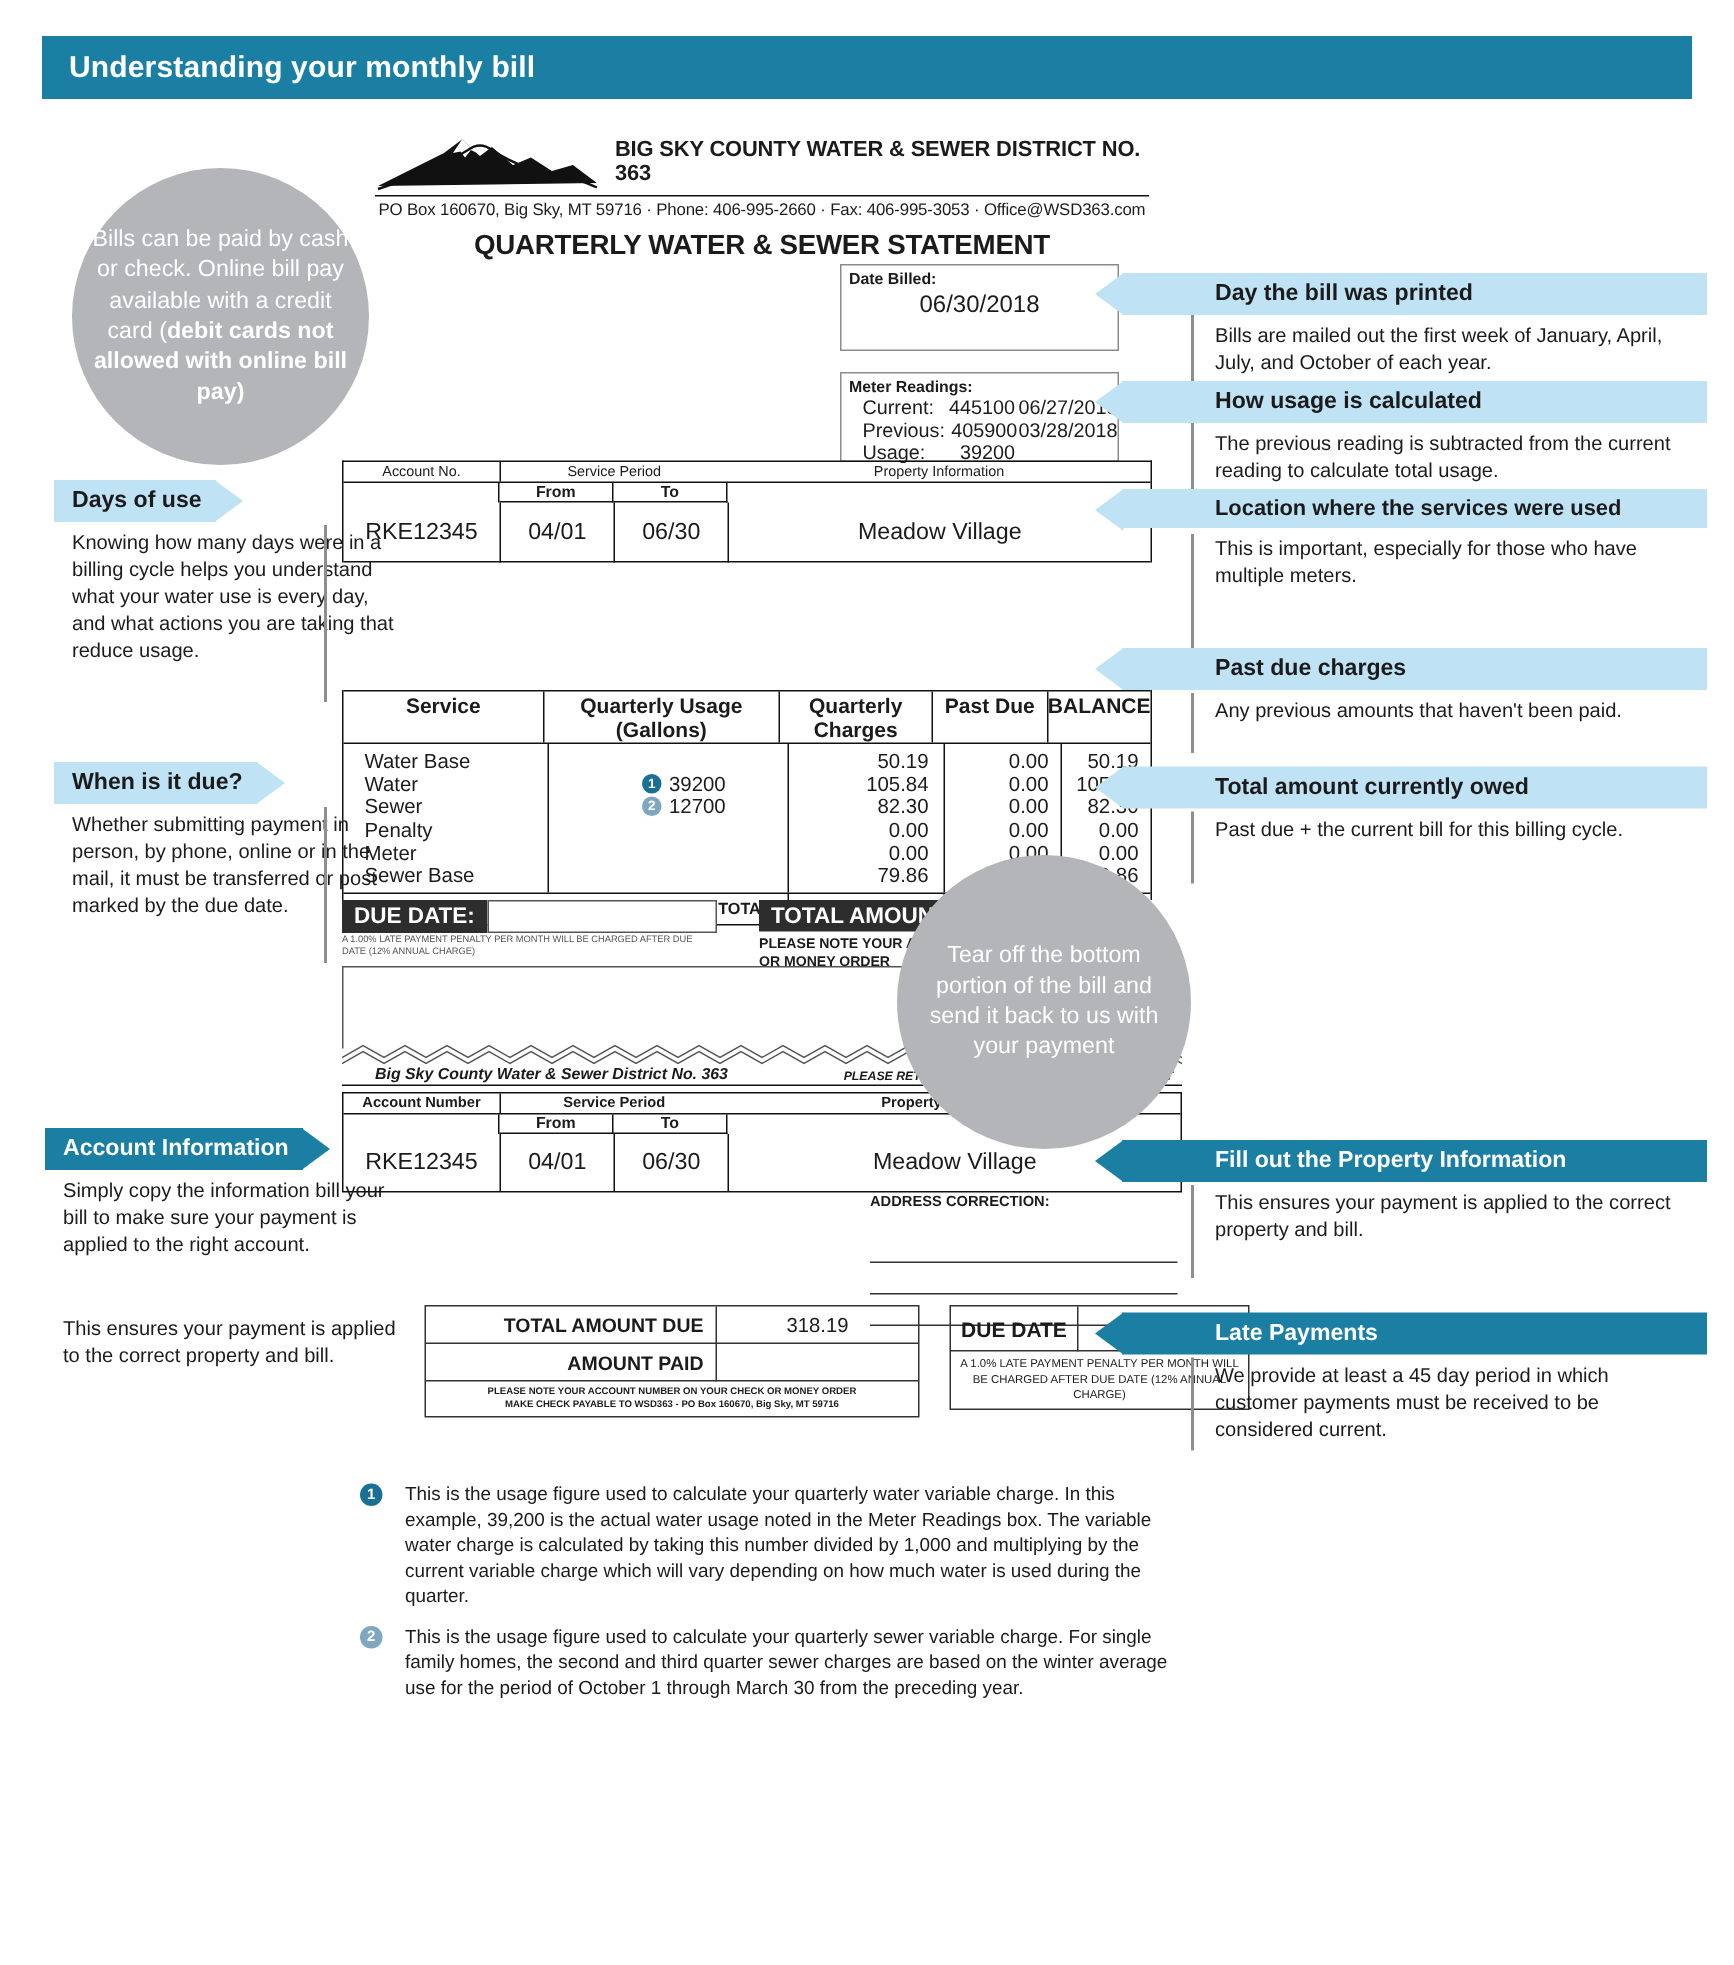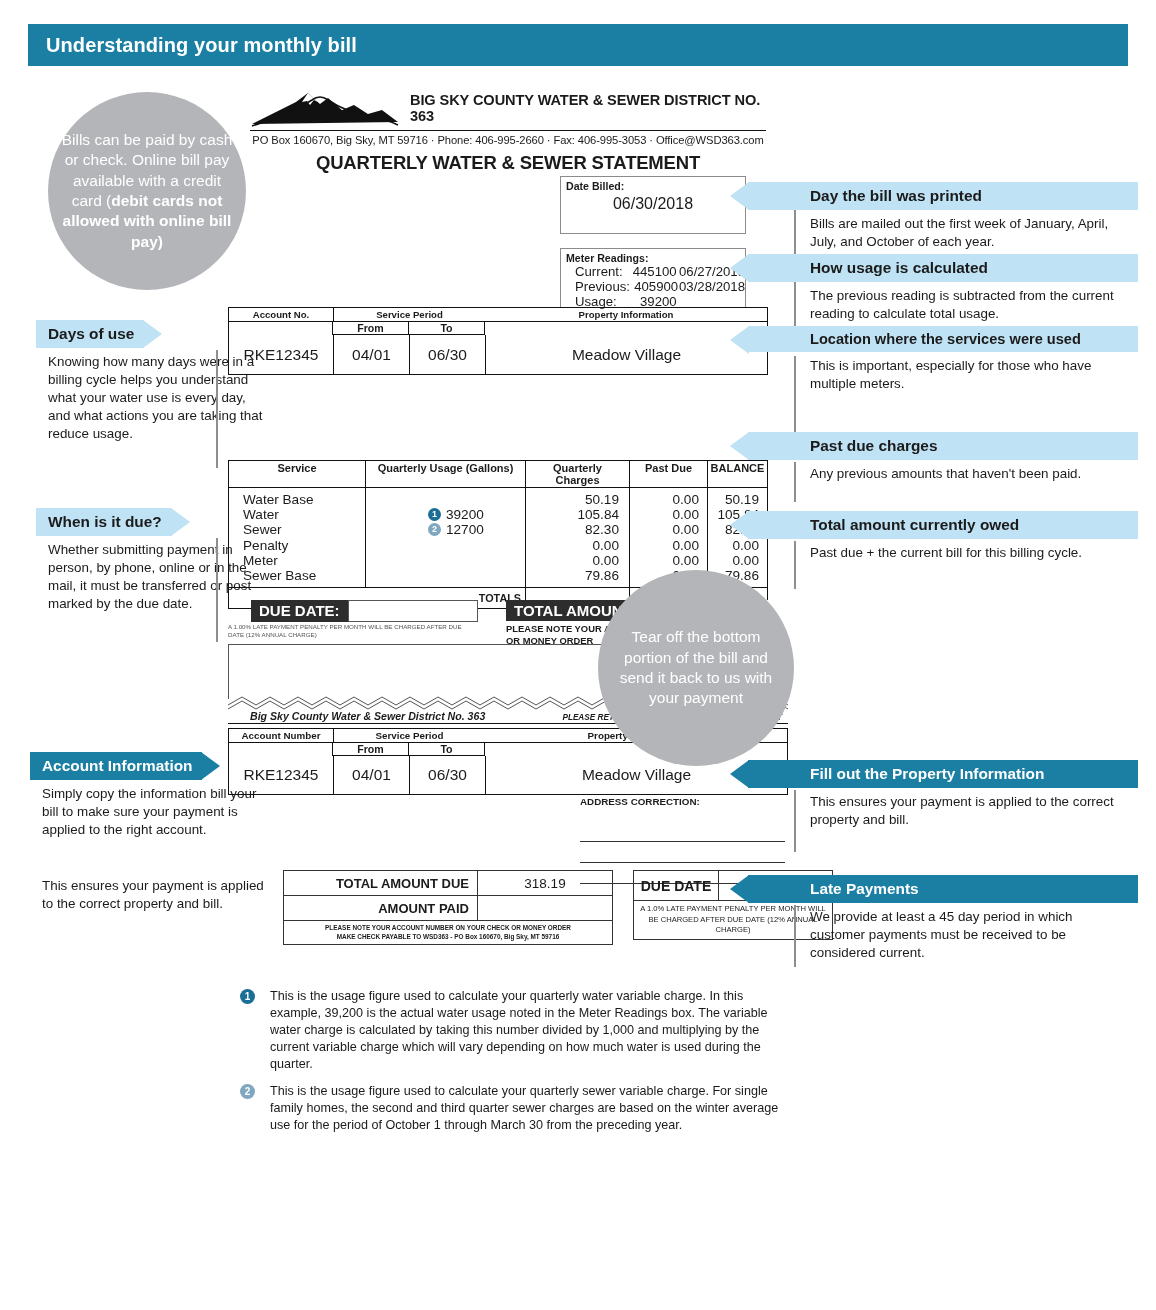--- a/index.html
+++ b/index.html
@@ -19,21 +19,21 @@
     display:flex; align-items:center; padding-left:18px;
     font-size:20px; font-weight:bold; letter-spacing:.1px;
   }
 
   
   .gcircle {
     position:absolute; border-radius:50%; background:#b3b5b9; color:#fff;
     display:flex; align-items:center; justify-content:center; text-align:center;
     line-height:1.32;
   }
-  #circle-payment { left:48px; top:92px; width:198px; height:198px; font-size:15.5px; padding:0 10px; }
+  #circle-payment { left:48px; top:112px; width:198px; height:198px; font-size:15.5px; padding:0 10px; }
   #circle-payment b { font-weight:bold; }
   #circle-tearoff { left:598px; top:570px; width:196px; height:196px; font-size:15.5px; padding:0 14px; z-index:6;}
 
   
   .bill { position:absolute; left:228px; top:88px; width:560px; }
 
   .logo-row { display:flex; align-items:flex-end; gap:10px; padding-left:22px;}
   .mtn { width:150px; height:40px; }
   .co-name { font-size:14.6px; font-weight:bold; letter-spacing:-.1px; padding-bottom:4px;}
   .rule { border-bottom:1.6px solid #111; margin:2px 22px 0 22px;}
@@ -46,36 +46,36 @@
   #meter-box      { left:332px; top:160px; width:186px; height:60px; }
   .box-label { font-size:10.6px; font-weight:bold; padding:3px 0 0 5px;}
   .date-val { text-align:center; font-size:16px; margin-top:3px; }
   .meter-line { font-size:13.2px; display:flex; padding-left:14px; }
   .meter-line span:nth-child(1){ width:66px; }
   .meter-line span:nth-child(2){ width:62px; text-align:right; }
   .meter-line span:nth-child(3){ width:86px; text-align:right; }
 
   
   .acct-table { position:absolute; left:0px; top:219px; width:540px; border:1.2px solid #111; border-bottom:none;}
-  .acct-head { display:flex; font-size:9.6px; font-weight:bold; border-bottom:1px solid #111;}
+  .acct-head { display:flex; font-size:9.6px; font-weight:normal; border-bottom:1px solid #111;}
   .ah1 { width:104px; text-align:center; padding:1px 0;}
   .ah2 { width:152px; text-align:center; padding:1px 0; border-left:1px solid #111;}
   .ah3 { flex:1; text-align:center; padding:1px 0; }
   .subhead { display:flex; font-size:10.6px; font-weight:bold; }
   .sh-sp { width:104px; border-right:1px solid #111;}
   .sh-from, .sh-to { width:76px; text-align:center; border-right:1px solid #111; border-bottom:1px solid #111;}
   .sh-blank { flex:1; }
   .acct-vals { display:flex; font-size:15.5px; height:40px; align-items:center; border-bottom:1.2px solid #111;}
   .av1 { width:104px; text-align:center; }
   .av2, .av3 { width:76px; text-align:center; border-left:1px solid #111; height:40px; line-height:40px;}
   .av4 { flex:1; text-align:center; border-left:1px solid #111; height:40px; line-height:40px;}
 
   
   .chg-table { position:absolute; left:0px; top:372px; width:540px; border:1.2px solid #111; border-top:none;}
-  .chg-head { display:flex; font-size:11px; font-weight:bold; border-bottom:1.2px solid #111; border-top:1.2px solid #111;}
+  .chg-head { display:flex; font-size:14px; font-weight:bold; border-bottom:1.2px solid #111; border-top:1.2px solid #111;}
   .ch-svc  { width:136px; text-align:center; padding:1px 0; }
   .ch-use  { width:160px; text-align:center; padding:1px 0; border-left:1px solid #111;}
   .ch-chg  { width:104px; text-align:center; padding:1px 16px; border-left:1px solid #111;}
   .ch-past { width:78px;  text-align:center; padding:1px 0; border-left:1px solid #111;}
   .ch-bal  { flex:1;      text-align:center; padding:1px 0; border-left:1px solid #111;}
   .chg-body { display:flex; }
   .col-svc  { width:136px; padding:4px 0 4px 14px; }
   .col-use  { width:160px; border-left:1px solid #111; padding:4px 0; }
   .col-chg  { width:104px; border-left:1px solid #111; padding:4px 10px 4px 0; text-align:right;}
   .col-past { width:78px;  border-left:1px solid #111; padding:4px 8px 4px 0; text-align:right;}
@@ -312,21 +312,21 @@
     </div>
     <div class="totals-row">
       <div class="tr-lbl">TOTALS</div>
       <div class="tr-c1"></div>
       <div class="tr-c2"></div>
       <div class="tr-c3">318.19</div>
     </div>
   </div>
 
   <div style="position:absolute; left:0px; top:512px; width:250px;">
-    <div style="display:flex;padding-left:23px;">
+    <div style="display:flex;">
       <div class="blk">DUE DATE:</div>
       <div class="whitefield" style="flex:1;"></div>
     </div>
     <div class="fineprint">A 1.00% LATE PAYMENT PENALTY PER MONTH WILL BE CHARGED AFTER DUE DATE (12% ANNUAL CHARGE)</div>
   </div>
 
   <div style="position:absolute; left:278px; top:512px; width:274px;">
     <div style="display:flex; align-items:stretch;">
       <div class="blk">TOTAL AMOUNT DUE:</div>
       <div style="flex:1; background:#fff; display:flex; align-items:center; gap:10px; padding-left:3px; border:1.1px solid #fff;">

